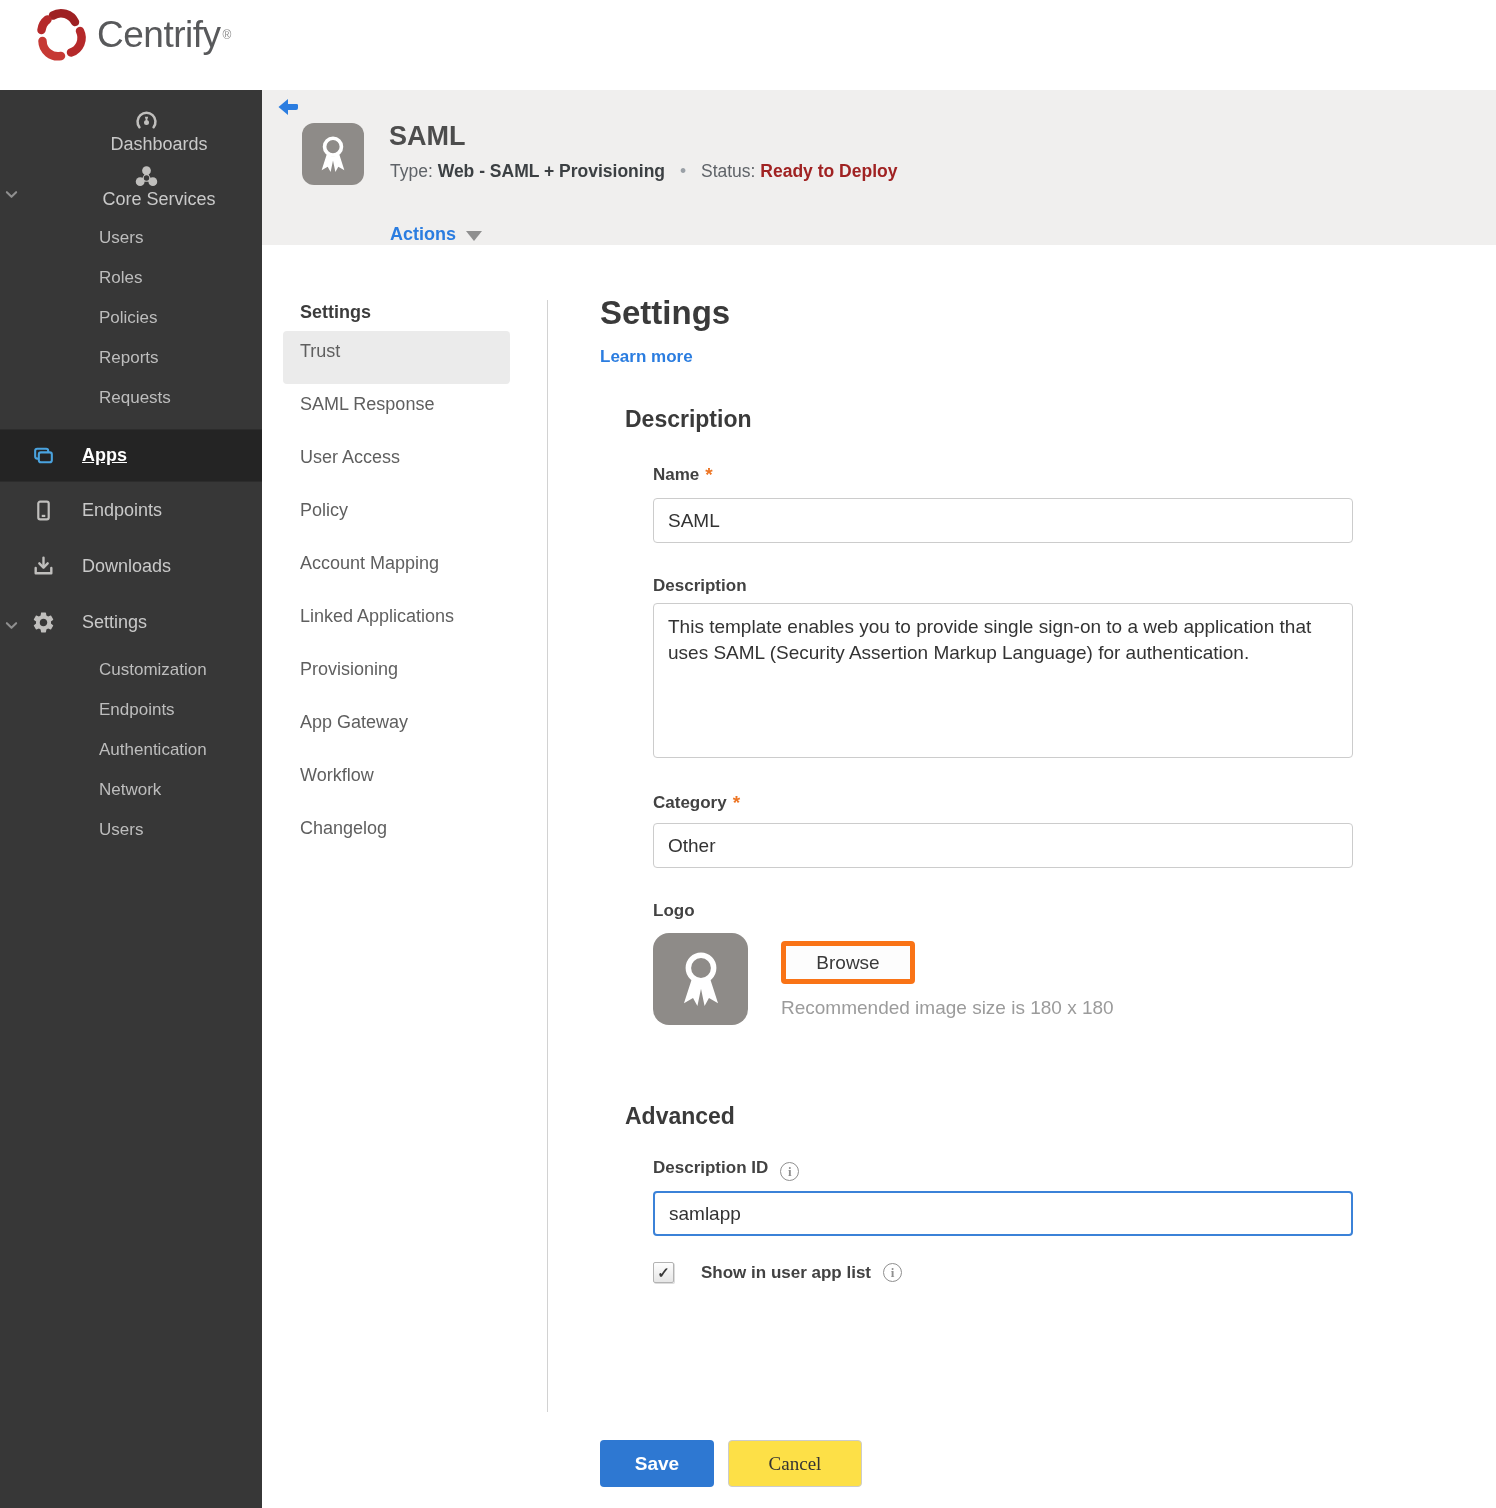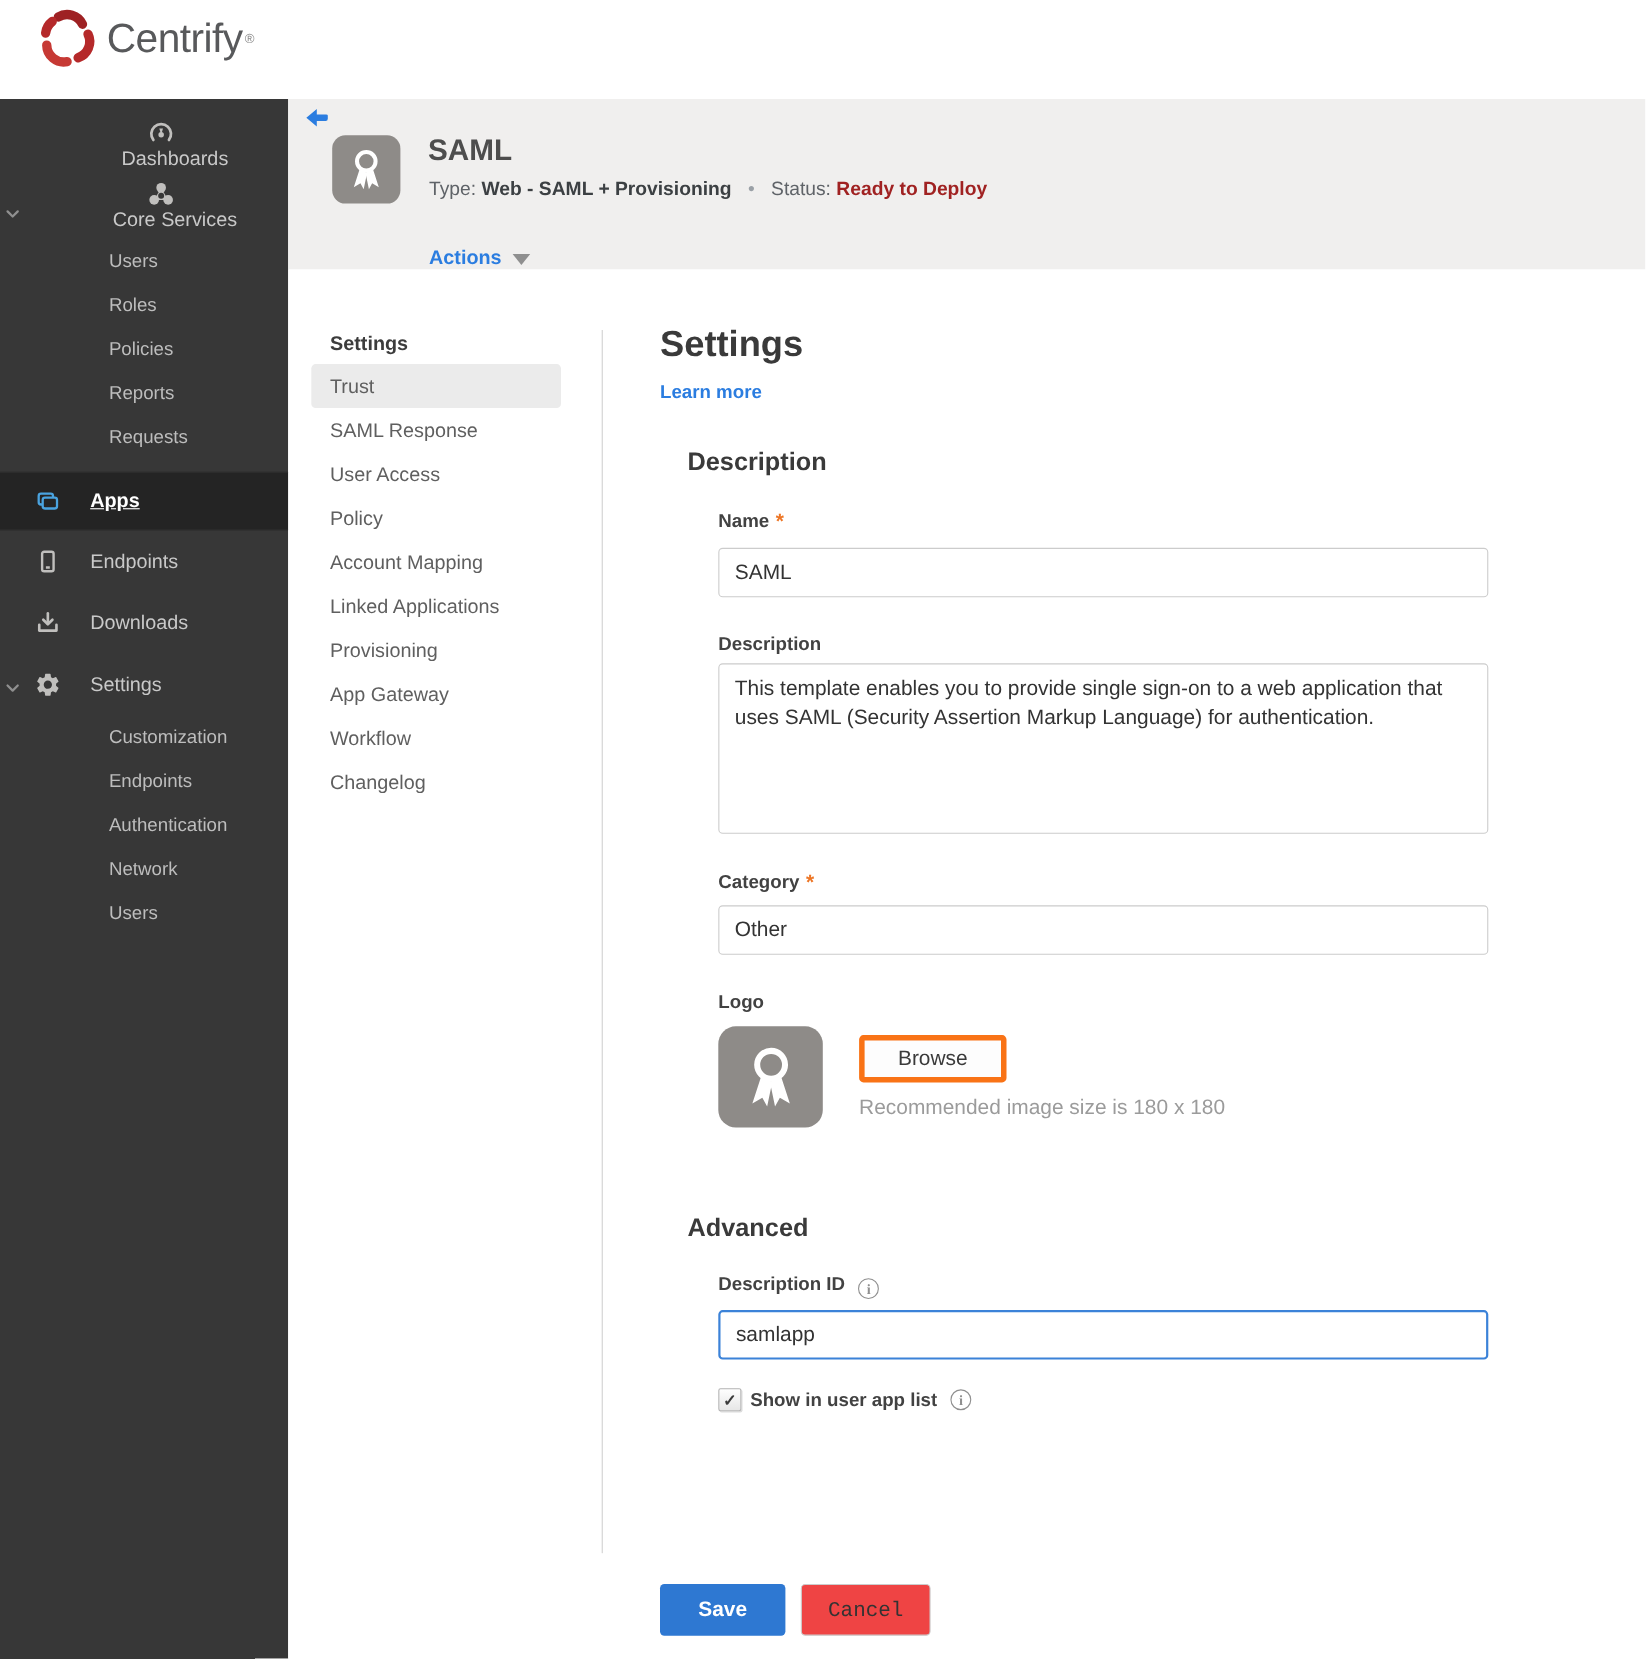--- a/index.html
+++ b/index.html
@@ -38,42 +38,42 @@
   #app-meta .status-val { color:#a02222; font-weight:bold; }
   #actions { position:absolute; left:128px; top:110px; font-size:18px; font-weight:bold; color:#2b7de0; cursor:pointer; display:flex; align-items:center;margin-top:24px; }
   #actions .tri { width:0; height:0; border-left:8px solid transparent; border-right:8px solid transparent; border-top:10px solid #8f8f8f; margin-left:10px; margin-top:2px; }
 
   
   #content { position:absolute; left:262px; top:245px; width:1234px; height:1263px; background:#fff; }
 
   
   #subnav { position:absolute; left:21px; top:48px; width:240px; }
   #subnav .sn-header { padding-left:17px; font-size:18px; font-weight:bold; color:#3c3c3c; height:38px; line-height:38px; }
-  .sn-item { height:40px; line-height:40px; padding-left:17px; font-size:18px; color:#5f5f5f; border-radius:4px; cursor:pointer; width:227px; }
+  .sn-item { height:53px; line-height:40px; padding-left:17px; font-size:18px; color:#5f5f5f; border-radius:4px; cursor:pointer; width:227px; }
   .sn-item.selected { background:#ebebeb; }
   #vdivider { position:absolute; left:285px; top:55px; width:1px; height:1112px; background:#d2d2d2; }
 
   
   #main-title { position:absolute; left:338px; top:49px; font-size:33px; font-weight:bold; color:#3a3a3a; }
   #learn-more { position:absolute; left:338px; top:102px; font-size:17px; font-weight:bold; color:#2b7de0; cursor:pointer; }
   .section-heading { position:absolute; font-size:23px; font-weight:bold; color:#3a3a3a; }
   .field-label { position:absolute; font-size:17px; font-weight:bold; color:#424242; }
   .req { color:#ed7524; font-size:19px; margin-left:6px; vertical-align:-1px; }
   .tinput { position:absolute; width:700px; height:45px; border:1px solid #cccccc; border-radius:4px; font-family:"Liberation Sans",sans-serif; font-size:19px; color:#333; padding:0 14px; background:#fff; }
   .tinput.focused { border:2px solid #3b82d8; }
   #desc-textarea { position:absolute; left:391px; top:358px; width:700px; height:155px; border:1px solid #cccccc; border-radius:4px; font-family:"Liberation Sans",sans-serif; font-size:19px; color:#333; padding:10px 14px; line-height:26px; resize:none; background:#fff; }
   #logo-thumb { position:absolute; left:391px; top:688px; width:95px; height:92px; background:#8e8b88; border-radius:16px; display:flex; align-items:center; justify-content:center; }
   #browse-btn { position:absolute; left:519px; top:696px; width:134px; height:43px; background:#fdfdfd; border:5px solid #f97316; border-radius:4px; font-family:"Liberation Sans",sans-serif; font-size:19px; color:#3a3a3a; cursor:pointer; }
   #logo-hint { position:absolute; left:519px; top:752px; font-size:19px; color:#9b9b9b; }
   .info-icon { display:inline-block; width:19px; height:19px; border:1.5px solid #8f8f8f; border-radius:50%; color:#8f8f8f; font-size:13px; font-weight:bold; text-align:center; line-height:17px; font-family:"Liberation Serif",serif; vertical-align:-3px; margin-left:12px; }
   #checkbox-row { position:absolute; left:391px; top:1017px; display:flex; align-items:center; }
   #checkbox { width:21px; height:21px; border:1px solid #b3b3b3; border-radius:2px; background:linear-gradient(#fefefe,#e6e6e6); display:flex; align-items:center; justify-content:center; font-size:15px; font-weight:bold; color:#3a3a3a; cursor:pointer; box-shadow:1px 1px 0 #dcdcdc; }
-  #checkbox-row .cb-label { font-size:17px; font-weight:bold; color:#424242; margin-left:8px; }
+  #checkbox-row .cb-label { font-size:17px; font-weight:bold; color:#424242; margin-left:27px; }
   #save-btn { position:absolute; left:338px; top:1195px; width:114px; height:47px; background:#2e78d2; border:none; border-radius:4px; color:#fff; font-family:"Liberation Sans",sans-serif; font-size:19px; font-weight:bold; cursor:pointer; }
-  #cancel-btn { position:absolute; left:466px; top:1195px; width:118px; height:47px; background:#ef4444; border:1px solid #cccccc; border-radius:4px; color:#333; font-family:Liberation Mono, monospace; font-size:19px; cursor:pointer; }
+  #cancel-btn { position:absolute; left:466px; top:1195px; width:134px; height:47px; background:#fde047; border:1px solid #cccccc; border-radius:4px; color:#333; font-family:Liberation Serif, serif; font-size:19px; cursor:pointer; }
 </style>
 </head>
 <body>
 
 <div id="app">
 
   <div id="topbar">
     <div id="logo">
       <svg viewBox="0 0 56 56">
         <g fill="none" stroke-linecap="round" stroke-width="8.5">

